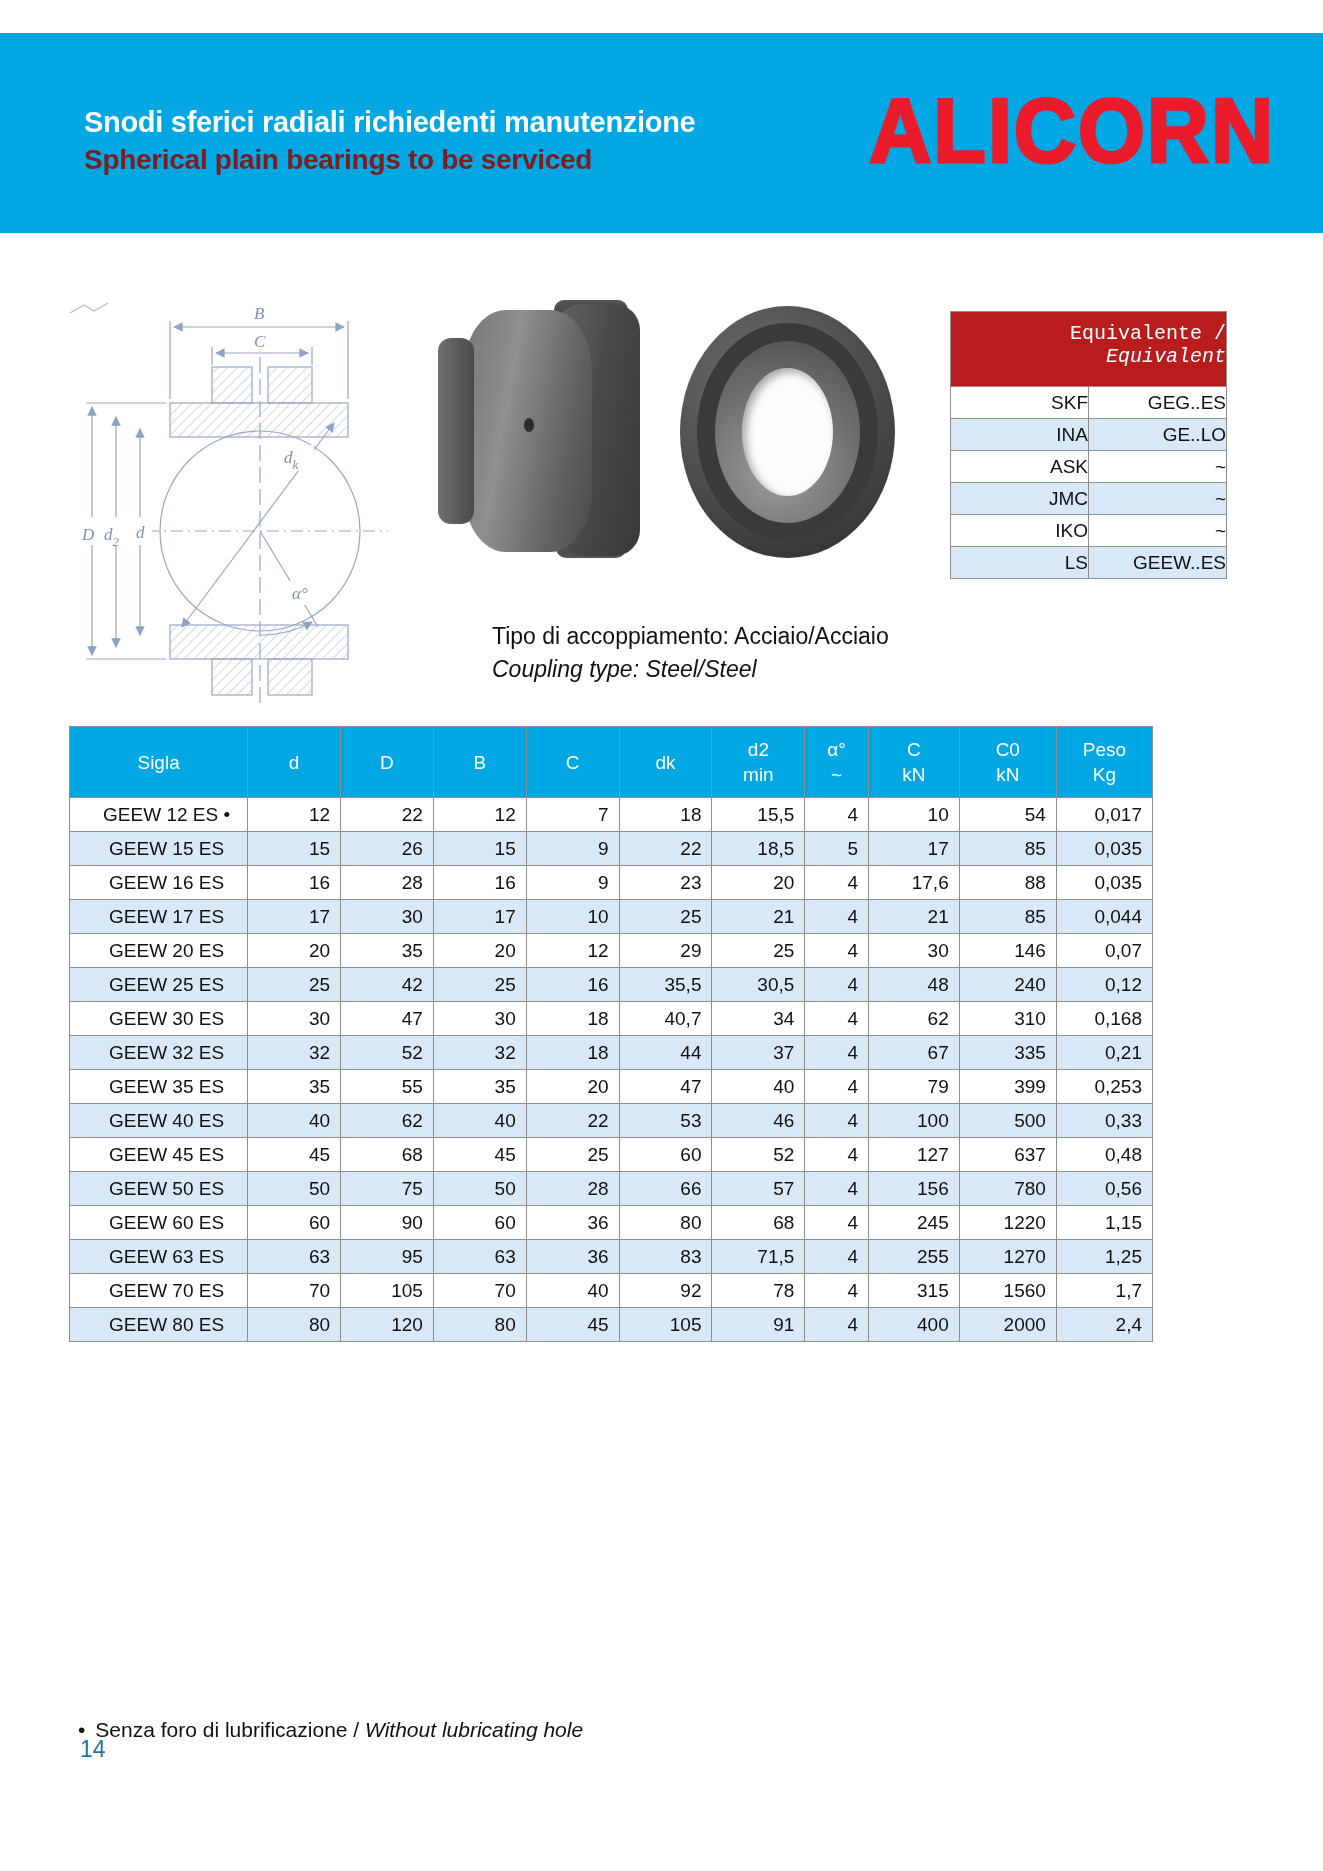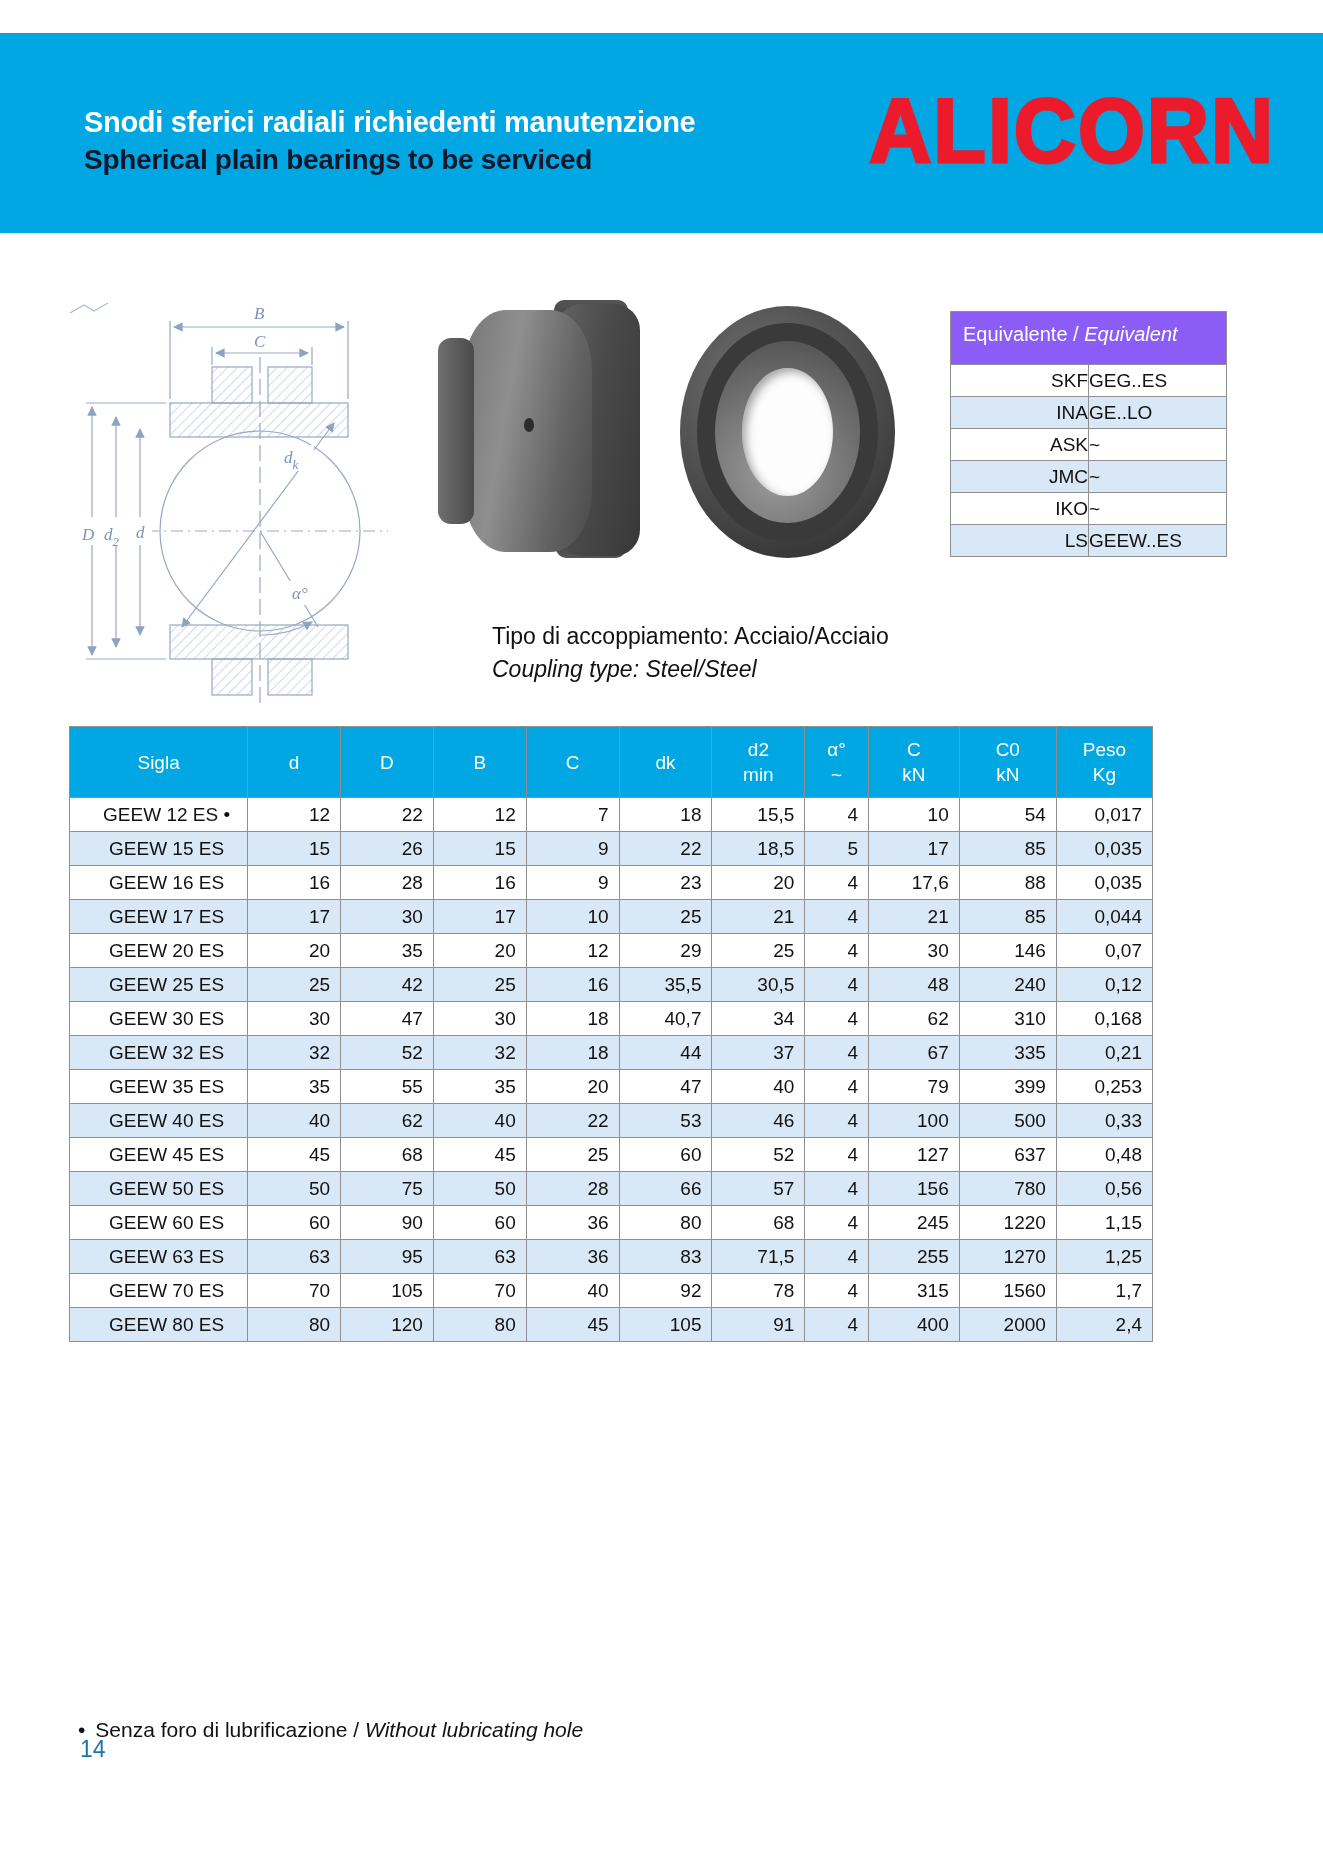--- a/index.html
+++ b/index.html
@@ -5,21 +5,21 @@
   html,body{margin:0;padding:0;background:#e8e8e8;}
   .page{
     position:relative; width:1323px; height:1871px; background:#ffffff;
     font-family:"Liberation Sans", sans-serif; color:#111; overflow:hidden;
     margin:0 auto;
   }
   
   .band{position:absolute; left:0; top:33px; width:100%; height:200px; background:#00A7E3;}
   .titles{position:absolute; left:84px; top:70px;}
   .title-it{font-size:29px; font-weight:bold; color:#ffffff; letter-spacing:-0.3px; line-height:38px; white-space:nowrap;}
-  .title-en{font-size:28px; font-weight:bold; color:#0f172a; letter-spacing:-0.3px; line-height:38px; white-space:nowrap;}
+  .title-en{font-size:28px; font-weight:bold; color:#7f1d1d; letter-spacing:-0.3px; line-height:38px; white-space:nowrap;}
   .logo{
     position:absolute; right:48px; top:54px; font-size:86px; font-weight:bold;
     color:#EB1B2C; -webkit-text-stroke:3px #EB1B2C; letter-spacing:2px;
     transform:scaleY(1.05); line-height:1; white-space:nowrap;
   }
   
   .drawing{position:absolute; left:62px; top:295px; width:330px; height:415px;}
   .drawing svg text{font-family:"Liberation Serif", serif; font-style:italic; fill:#7B90BB; font-size:17px;}
   
   .photo-side{position:absolute; left:438px; top:300px; width:205px; height:262px;}
@@ -38,24 +38,24 @@
   .pf-outer{position:absolute; inset:0; border-radius:50%;
      background:radial-gradient(circle at 36% 30%,#6e6e6e,#4a4a4a 55%,#323232 88%);}
   .pf-groove{position:absolute; inset:17px; border-radius:50%; background:#3a3a3a;}
   .pf-sleeve{position:absolute; inset:35px; border-radius:50%;
      background:radial-gradient(circle at 42% 72%,#9d9d9d,#6e6e6e 55%,#525252 90%);}
   .pf-bore{position:absolute; inset:62px; border-radius:50%; background:#fdfdfd;
      box-shadow:inset 4px 4px 10px rgba(0,0,0,.35);}
   
   .equiv{position:absolute; left:950px; top:311px; width:277px; border-collapse:collapse; table-layout:fixed;}
   .equiv th,.equiv td{border:1px solid #8F8F8F; font-weight:normal;}
-  .equiv thead th{background:#8b5cf6; color:#fff; font-size:20px; text-align:left; padding:10px 0 18px 12px; height:24px;}
+  .equiv thead th{background:#b91c1c; color:#fff; font-size:20px; text-align:right; padding:10px 0 18px 12px; height:24px;font-family:Liberation Mono, monospace;}
   .equiv tbody td{font-size:19px; height:31px; padding:0;}
   .equiv tbody td:first-child{width:82px; text-align:right; padding-left:12px;}
-  .equiv tbody td:last-child{text-align:left;}
+  .equiv tbody td:last-child{text-align:right;}
   .equiv tbody tr:nth-child(even) td{background:#D9E8F6;}
   .equiv .it-part{font-style:italic;}
   
   .coupling{position:absolute; left:448px; top:620px; font-size:23px; line-height:33px;margin-left:44px;}
   .coupling .en{font-style:italic;}
   
   .main-table{position:absolute; left:69px; top:726px; width:1084px; border-collapse:collapse; table-layout:fixed;}
   .main-table th,.main-table td{border:1px solid #8F8F8F;}
   .main-table thead th{background:#00A7E3; color:#fff; font-weight:normal; font-size:19px; height:70px; vertical-align:middle; padding:0;}
   .main-table thead .hl{line-height:25px; text-align:center;}

